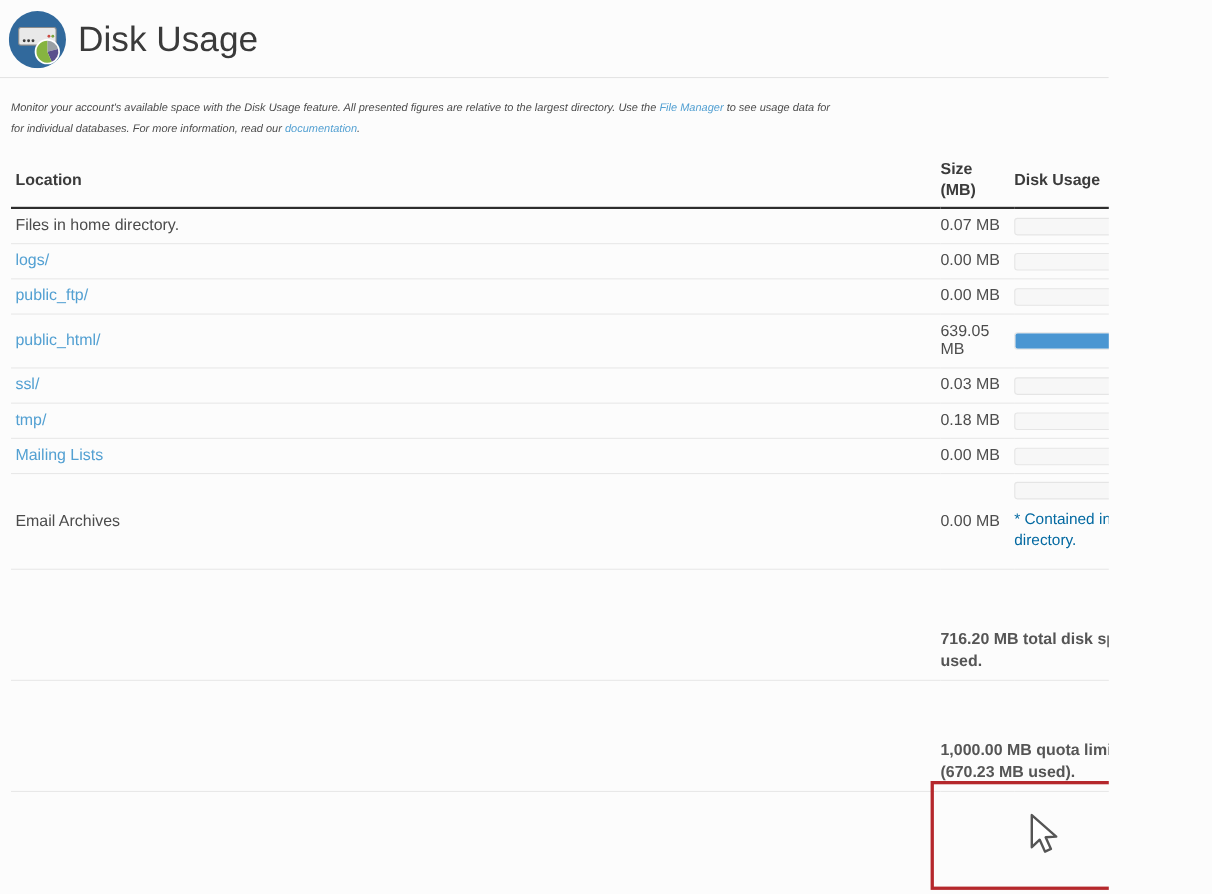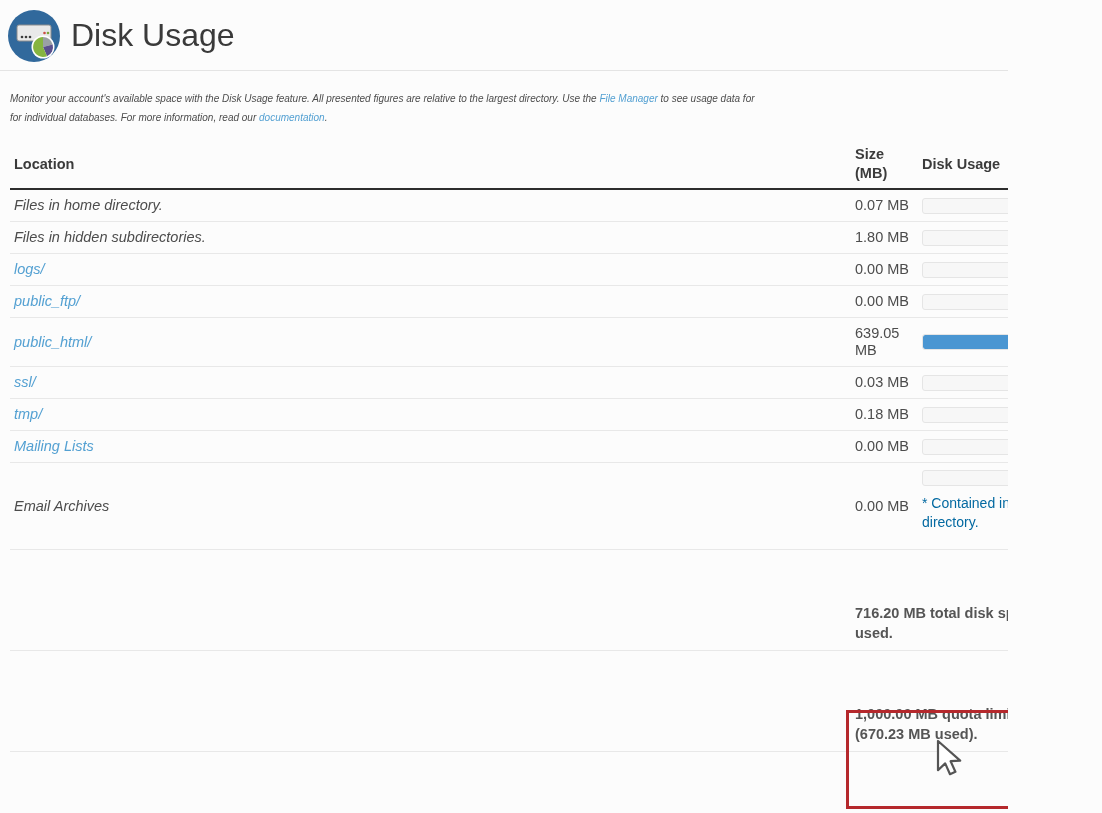--- a/index.html
+++ b/index.html
@@ -64,21 +64,21 @@
     border-bottom:2px solid #2d2d2d;
     line-height:19px;
   }
   table.du th.loc{padding-left:4px;}
   table.du td{
     padding:7px 12px 7px 0;
     vertical-align:middle;
     border-bottom:1px solid #e8e8e8;
     line-height:17px;
   }
-  table.du td.loc{padding-left:4px;font-style:italic;}
+  table.du td.loc{padding-left:4px;}
   table.du td.usage{padding-right:0;}
   .bar-track{
     width:146px;height:16px;
     background:#f7f7f7;
     border:1px solid #e5e5e5;
     border-radius:3px;
     overflow:hidden;
   }
   .bar-fill{
     height:100%;
@@ -155,31 +155,20 @@
           <td class="size">
             <div>0.07 MB</div>
           </td>
           <td class="usage">
             <div class="bar-track">
               <div class="bar-fill" style="width: 0%;"></div>
             </div>
           </td>
         </tr>
         <tr>
-          <td class="loc"><span>Files in hidden subdirectories.</span></td>
-          <td class="size">
-            <div>1.80 MB</div>
-          </td>
-          <td class="usage">
-            <div class="bar-track">
-              <div class="bar-fill" style="width: 0%;"></div>
-            </div>
-          </td>
-        </tr>
-        <tr>
           <td class="loc"><a href="#" class="link">logs/</a></td>
           <td class="size">
             <div>0.00 MB</div>
           </td>
           <td class="usage">
             <div class="bar-track">
               <div class="bar-fill" style="width: 0%;"></div>
             </div>
           </td>
         </tr>

